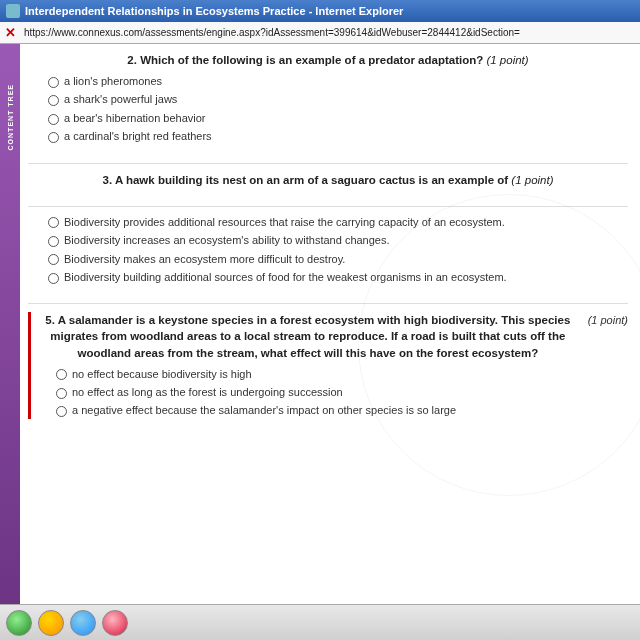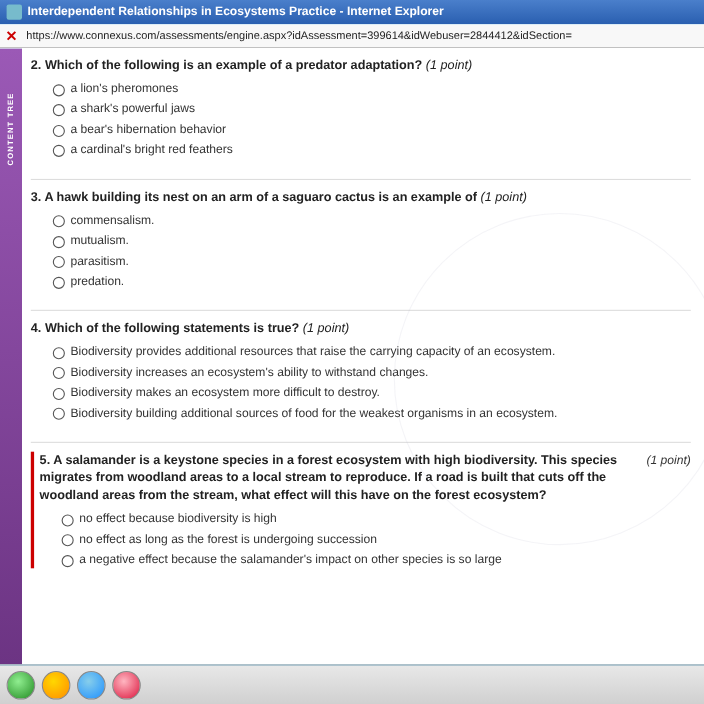--- a/index.html
+++ b/index.html
@@ -10,21 +10,21 @@
       font-family: Arial, sans-serif;
       font-size: 12px;
       background: #c0c0c0;
     }
 
     .window-chrome {
       width: 640px;
       height: 640px;
       display: flex;
       flex-direction: column;
-      background: #7dd3fc;
+      background: #6d28d9;
     }
 
     .title-bar {
       background: linear-gradient(to bottom, #4a7fcb, #2a5fb0);
       color: white;
       padding: 3px 6px;
       font-size: 11px;
       display: flex;
       align-items: center;
       gap: 5px;
@@ -124,20 +124,21 @@
     .question-block {
       margin-bottom: 18px;
     }
 
     .question-text {
       font-size: 11.5px;
       font-weight: bold;
       color: #222;
       margin-bottom: 6px;
       line-height: 1.4;
+      text-align: center;
     }
 
     .question-text .points {
       font-style: italic;
       font-weight: normal;
     }
 
     .options-list {
       list-style: none;
       padding-left: 20px;
@@ -272,48 +273,25 @@
       </div>
 
       <div class="divider-line"></div>
 
       <div class="question-block">
         <div class="question-text">
           <span>3.</span>
           <span>A hawk building its nest on an arm of a saguaro cactus is an example of</span>
           <span class="points">(1 point)</span>
         </div>
-        <ul class="options-list">
-          <li class="option-item">
-            <div class="radio-circle"></div>
-            <span class="option-label">commensalism.</span>
-          </li>
-          <li class="option-item">
-            <div class="radio-circle"></div>
-            <span class="option-label">mutualism.</span>
-          </li>
-          <li class="option-item">
-            <div class="radio-circle"></div>
-            <span class="option-label">parasitism.</span>
-          </li>
-          <li class="option-item">
-            <div class="radio-circle"></div>
-            <span class="option-label">predation.</span>
-          </li>
-        </ul>
       </div>
 
       <div class="divider-line"></div>
 
       <div class="question-block">
-        <div class="question-text">
-          <span>4.</span>
-          <span>Which of the following statements is true?</span>
-          <span class="points">(1 point)</span>
-        </div>
         <ul class="options-list">
           <li class="option-item">
             <div class="radio-circle"></div>
             <span class="option-label">Biodiversity provides additional resources that raise the carrying capacity of an ecosystem.</span>
           </li>
           <li class="option-item">
             <div class="radio-circle"></div>
             <span class="option-label">Biodiversity increases an ecosystem's ability to withstand changes.</span>
           </li>
           <li class="option-item">

